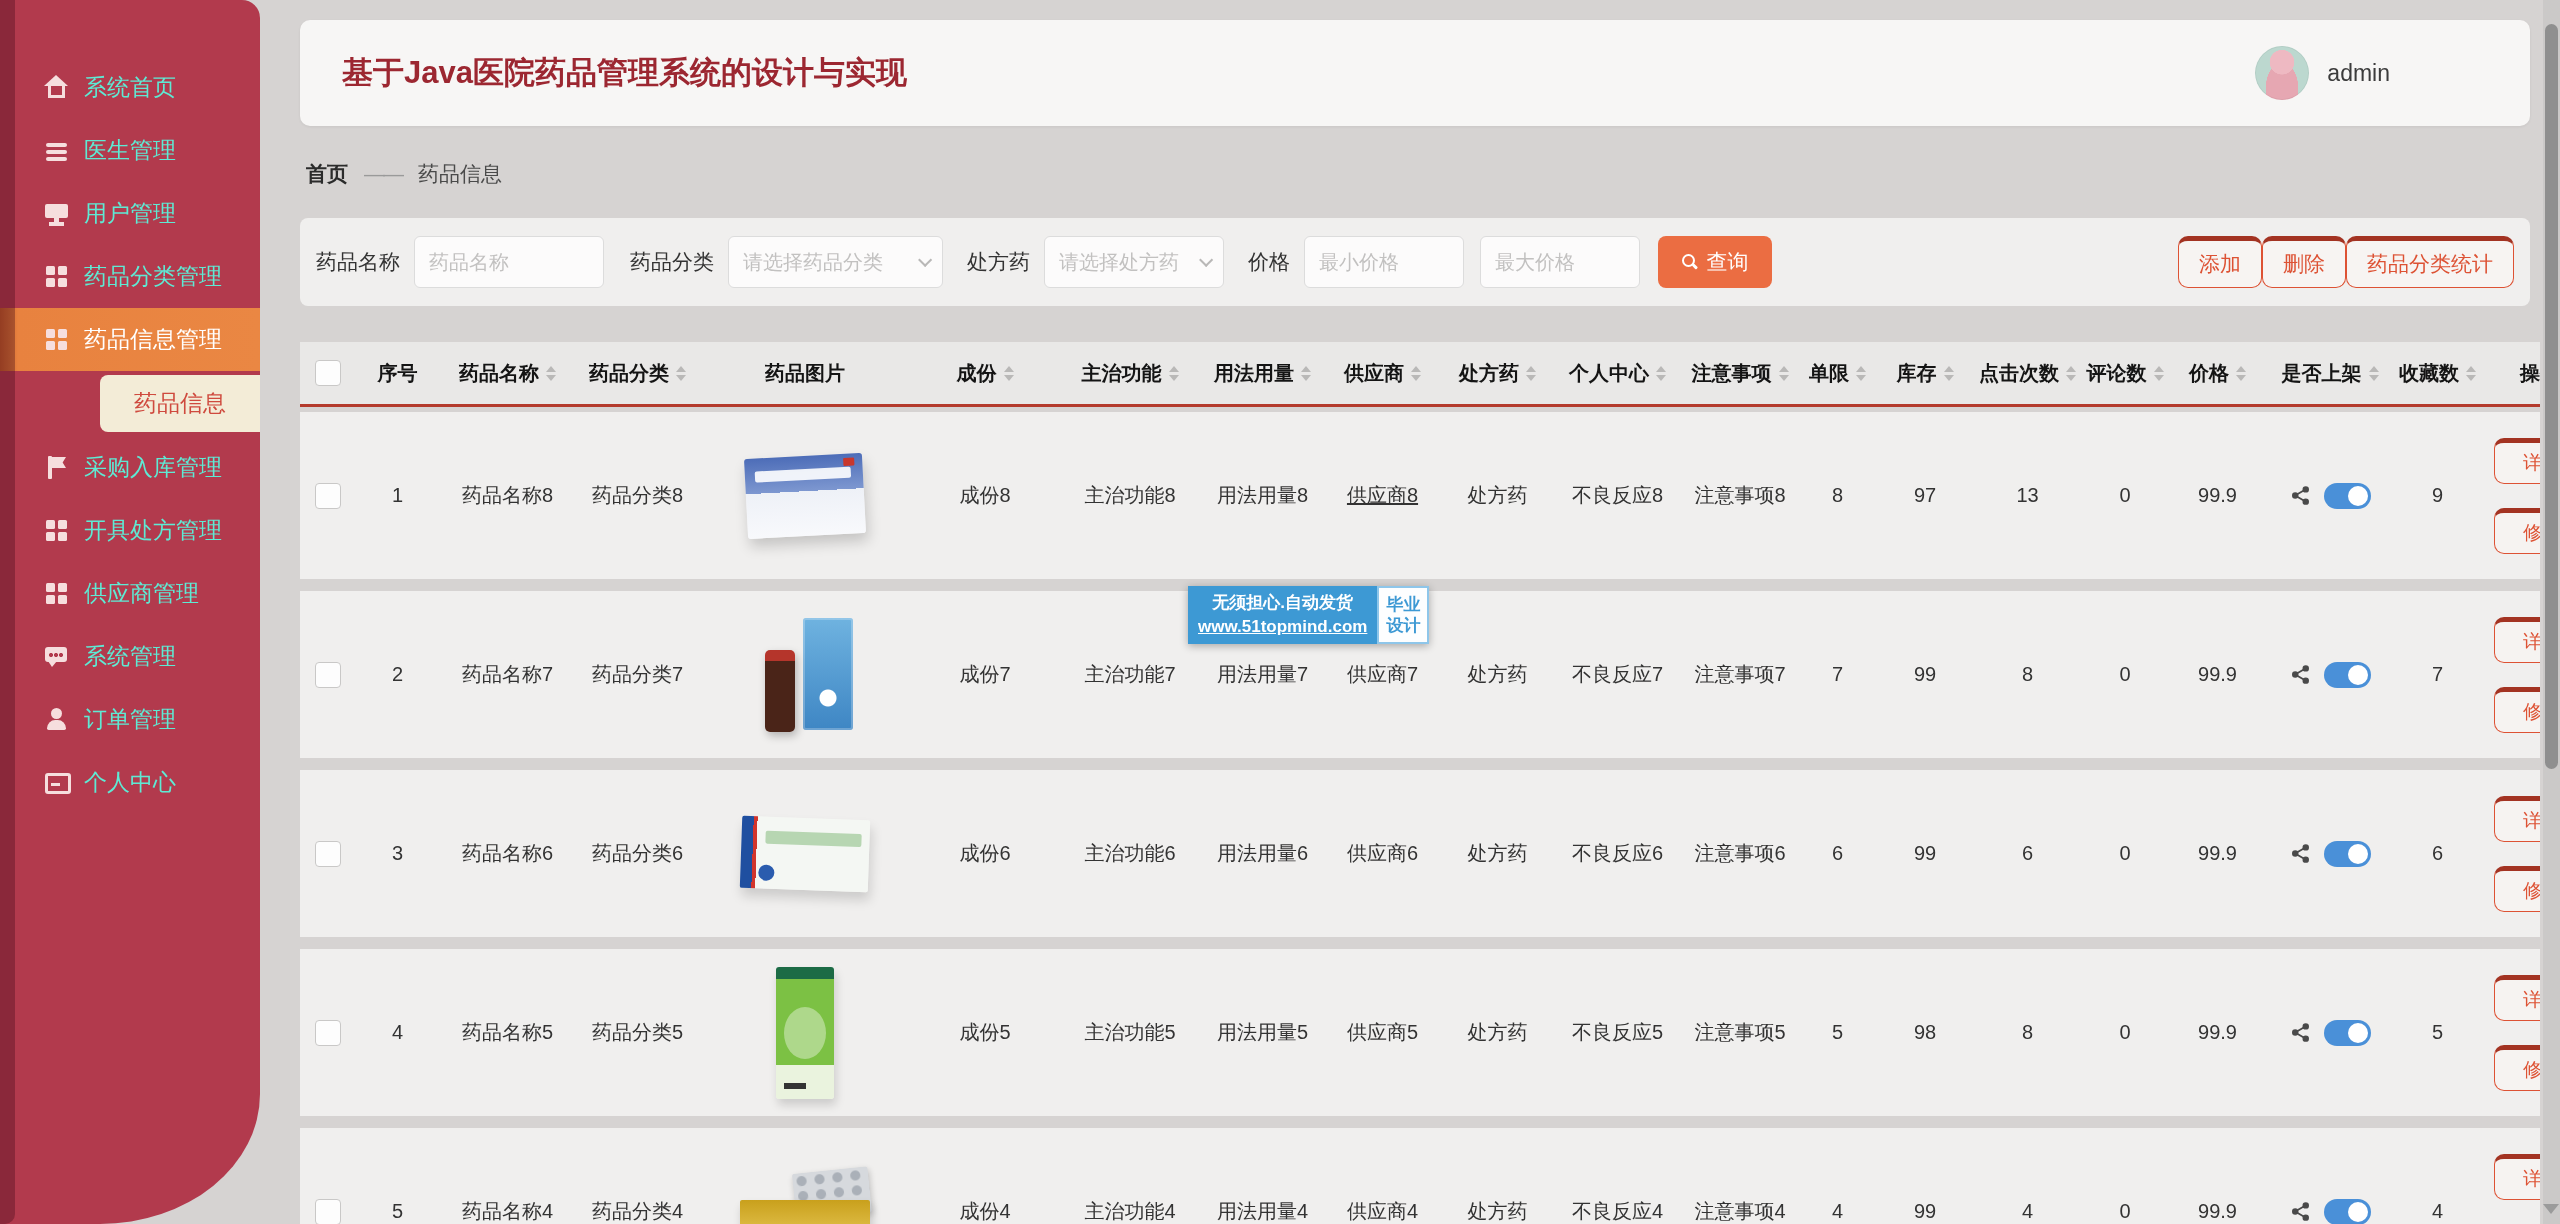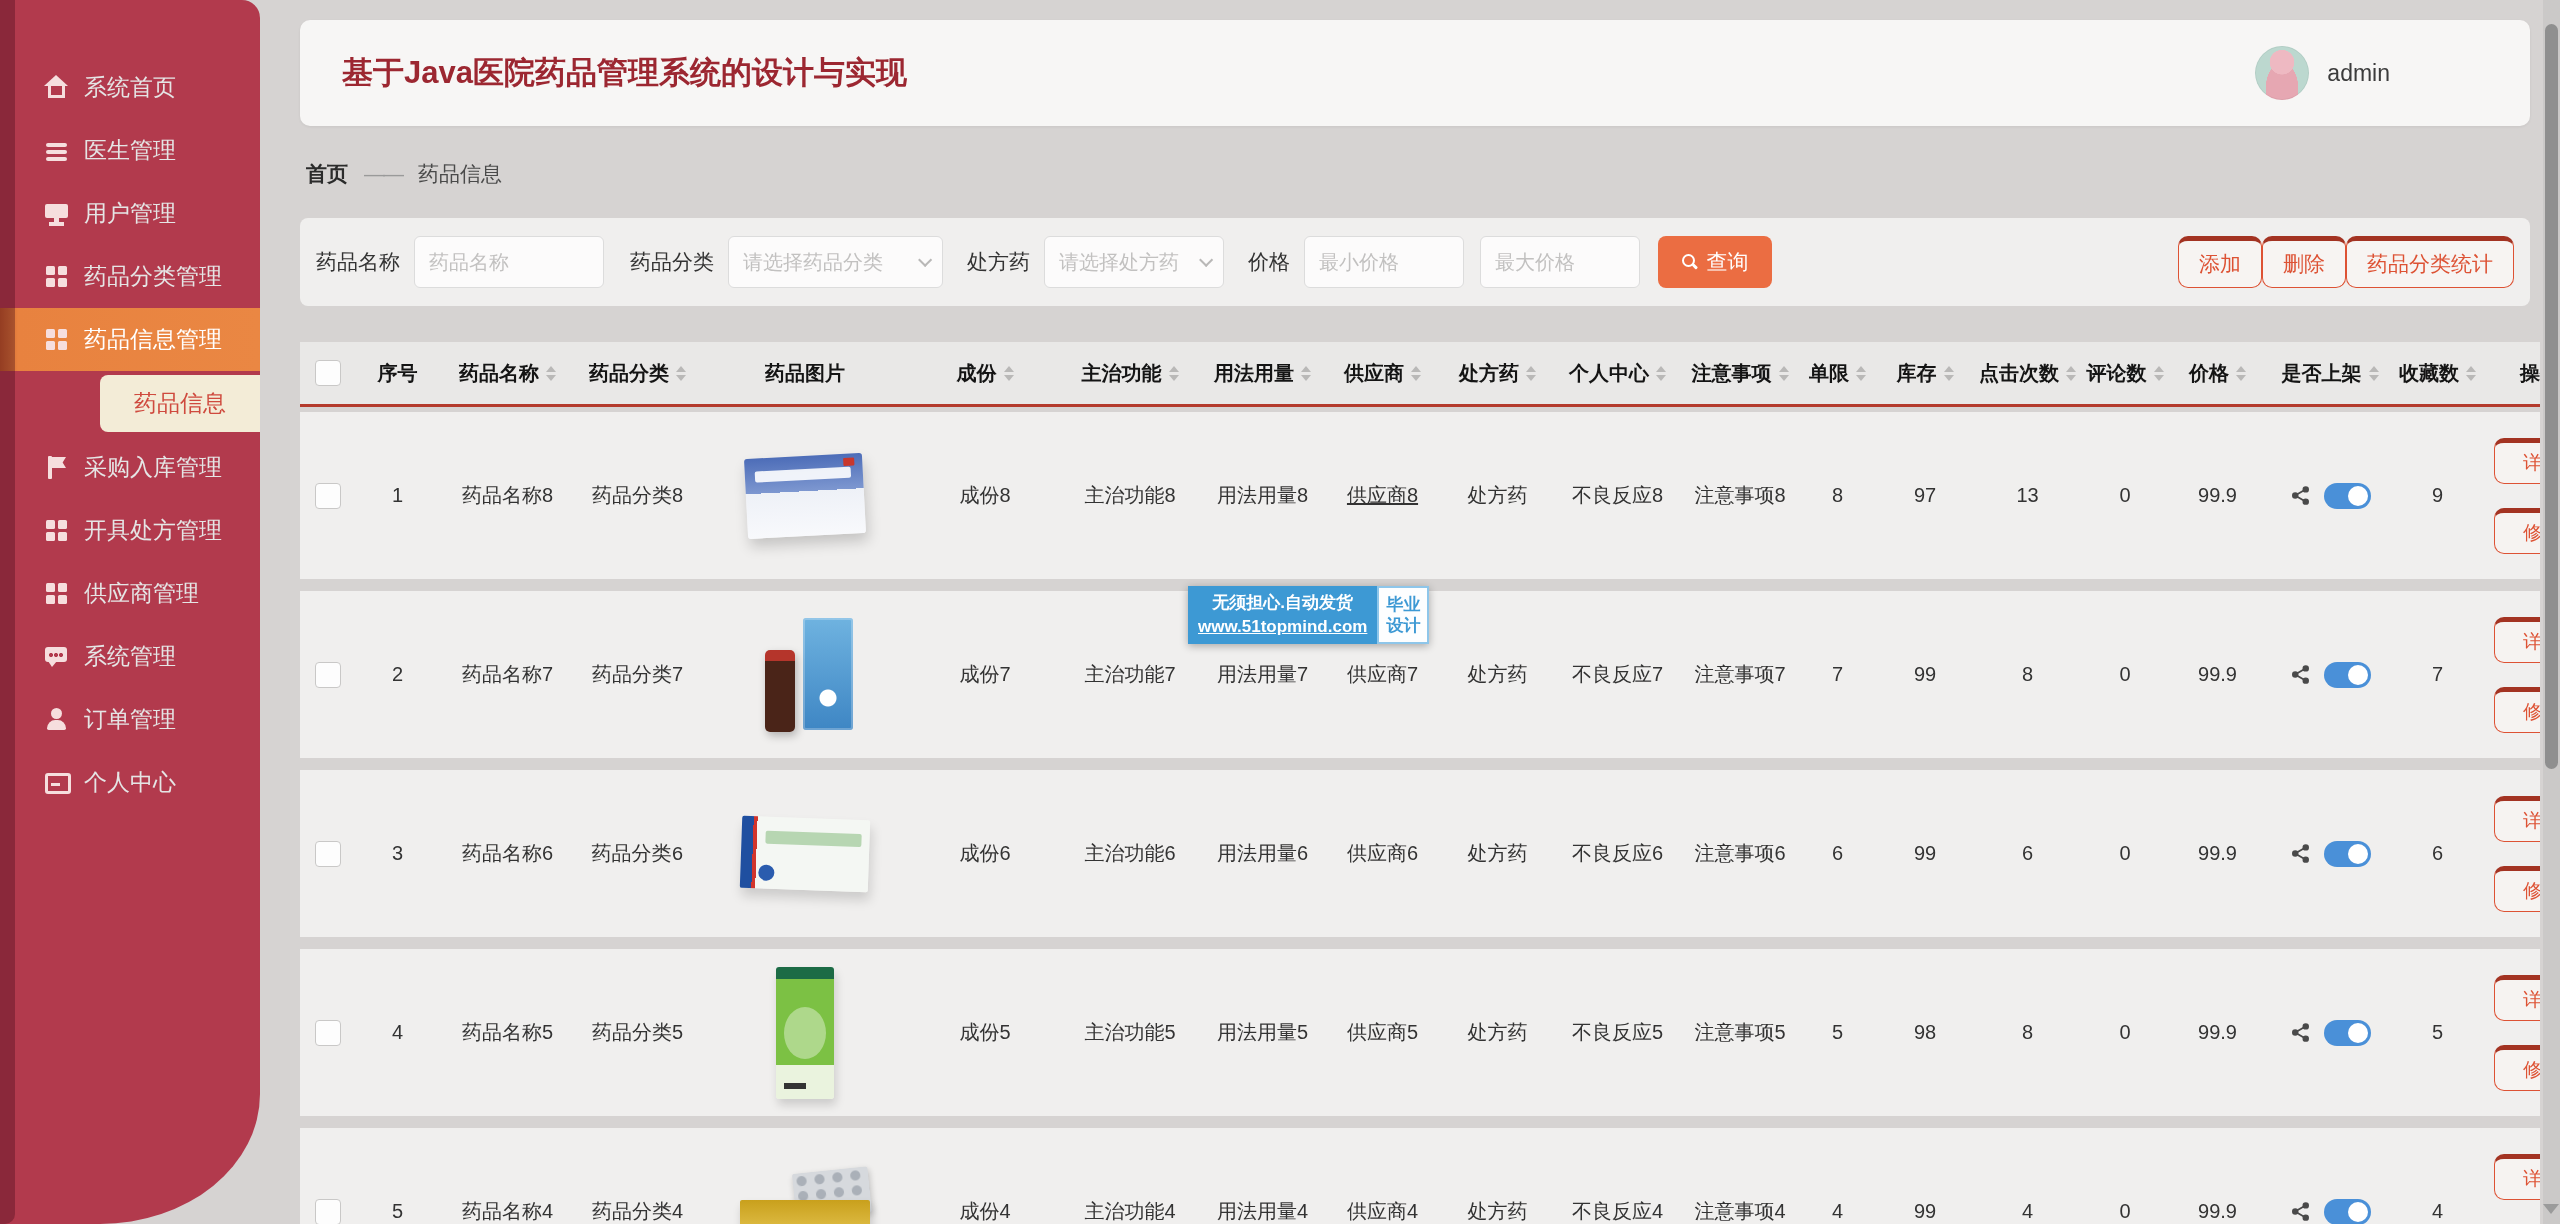--- a/index.html
+++ b/index.html
@@ -20,21 +20,21 @@
     z-index:20;
   }
   .sidebar .shade {
     position:absolute; left:0; top:0; bottom:0; width:15px;
     background:rgba(62,10,24,.35); border-bottom-right-radius:10px;
   }
   .sidebar nav { padding-top:56px; position:relative; }
   .menu-item {
     height:63px; display:flex; align-items:center;
     padding-left:44px; gap:15px; cursor:pointer;
-    color:#e5e5e5; font-size:23px;
+    color:#5eead4; font-size:23px;
   }
   .menu-item.active {
     background:linear-gradient(90deg,#c35a28 0,#e8823f 18px,#ea8743 100%);
     color:#fff;
   }
   .submenu-item {
     margin:4px 0 4px 100px; height:57px;
     background:#f3ecd7; border-radius:8px 0 0 8px;
     display:flex; align-items:center; justify-content:center;
     color:#cf4a3e; font-size:23px; cursor:pointer;
@@ -498,21 +498,21 @@
             <button class="row-btn">详情</button>
             <button class="row-btn">修改</button>
           </div>
         </div>
         <div class="tr">
           <div class="td" style="width: 55px;">
             <span class="cb"></span>
           </div>
           <div class="td" style="width: 85px;">3</div>
           <div class="td" style="width: 135px;">药品名称6</div>
-          <div class="td" style="width: 125px; font-family: Liberation Mono, monospace;">药品分类6</div>
+          <div class="td" style="width: 125px;">药品分类6</div>
           <div class="td" style="width: 210px;">
             <div class="drug-img green-box"></div>
           </div>
           <div class="td" style="width: 150px;">成份6</div>
           <div class="td" style="width: 140px;">主治功能6</div>
           <div class="td" style="width: 125px;">用法用量6</div>
           <div class="td" style="width: 115px;">供应商6</div>
           <div class="td" style="width: 115px;">处方药</div>
           <div class="td" style="width: 125px;">不良反应6</div>
           <div class="td" style="width: 120px;">注意事项6</div>

